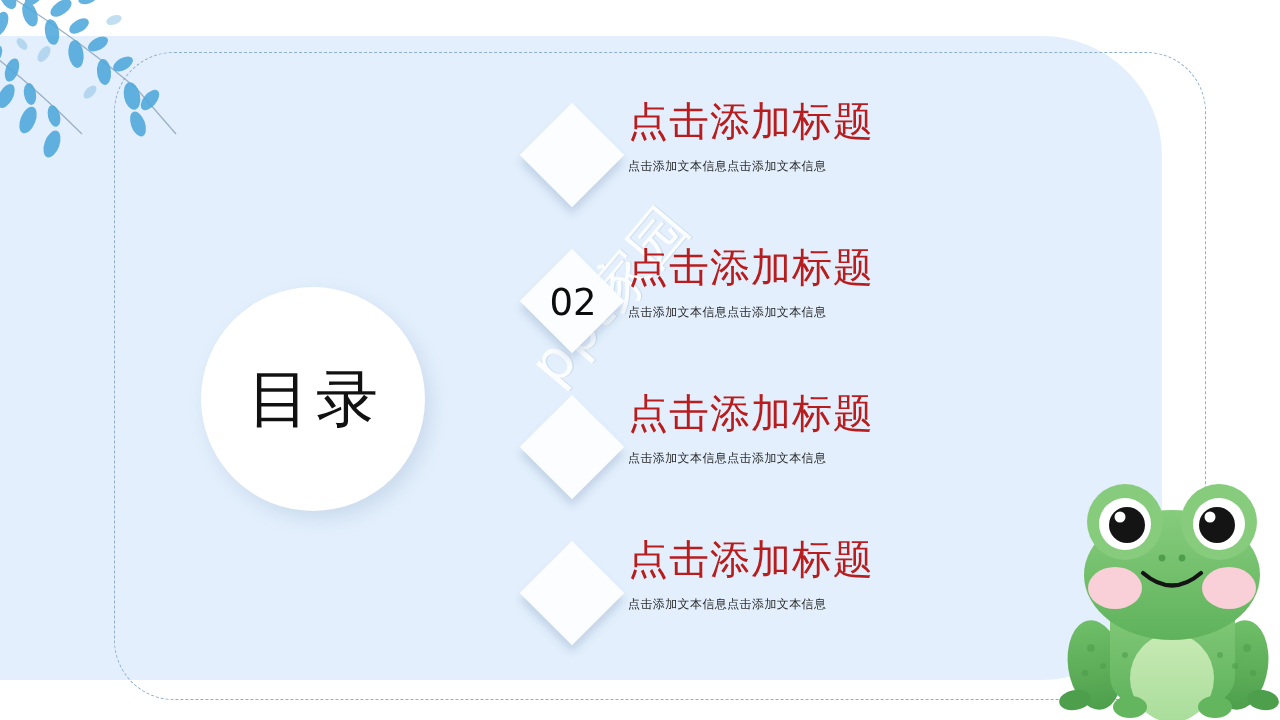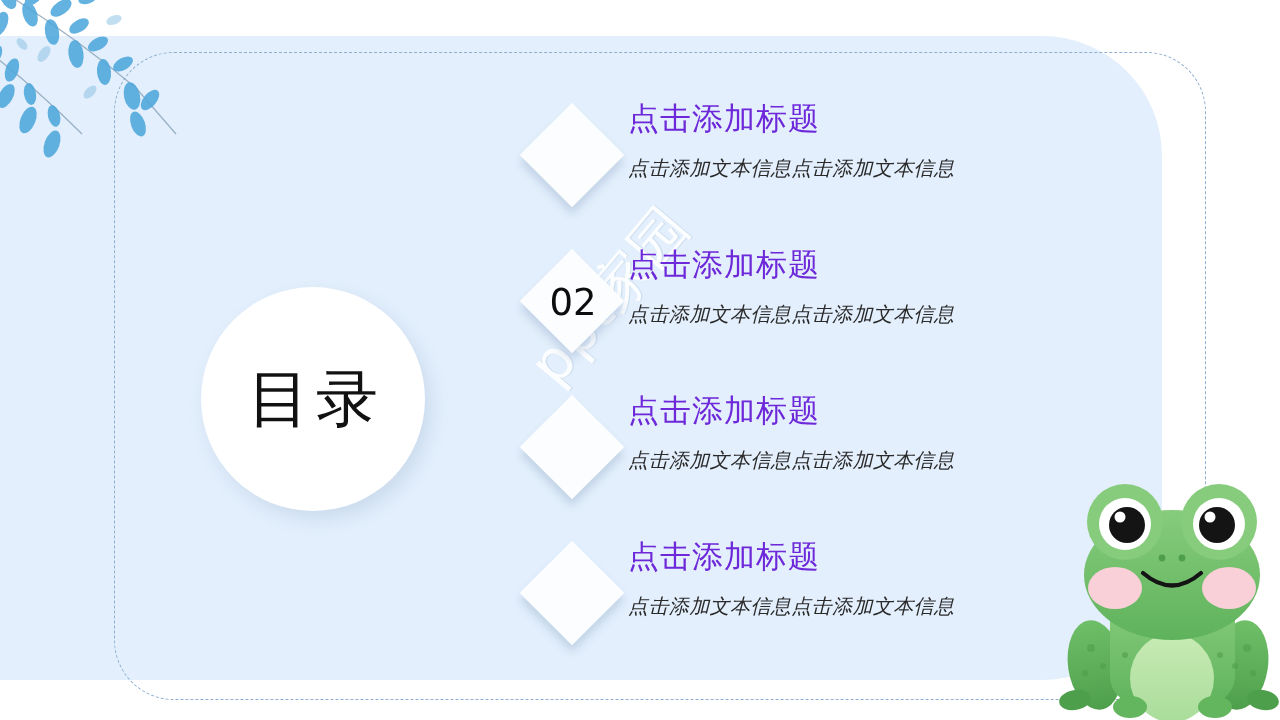--- a/index.html
+++ b/index.html
@@ -143,36 +143,35 @@
     z-index: 3;
   }
 
   .item-text {
     position: absolute;
     left: 108px;
     top: 0;
     width: 360px;
   }
   .item-title {
-    font-family: Liberation Sans, sans-serif;
-    font-size: 31px;
-    color: #6d28d9;
+    font-family: Liberation Mono, monospace;
+    font-size: 40px;
+    color: #b91c1c;
     line-height: 1.25;
     letter-spacing: 1px;
     white-space: nowrap;
   }
   .item-sub {
-    margin-top: 16px;
+    margin-top: 9px;
     font-family: "DejaVu Sans", "Liberation Sans", sans-serif;
-    font-size: 20px;
+    font-size: 12px;
     color: #2a2a2a;
     line-height: 1.3;
     letter-spacing: 0.4px;
     white-space: nowrap;
-    font-style: italic;
   }
 
   
   .frog {
     position: absolute;
     left: 1055px;
     top: 470px;
     width: 235px;
     height: 250px;
     pointer-events: none;

